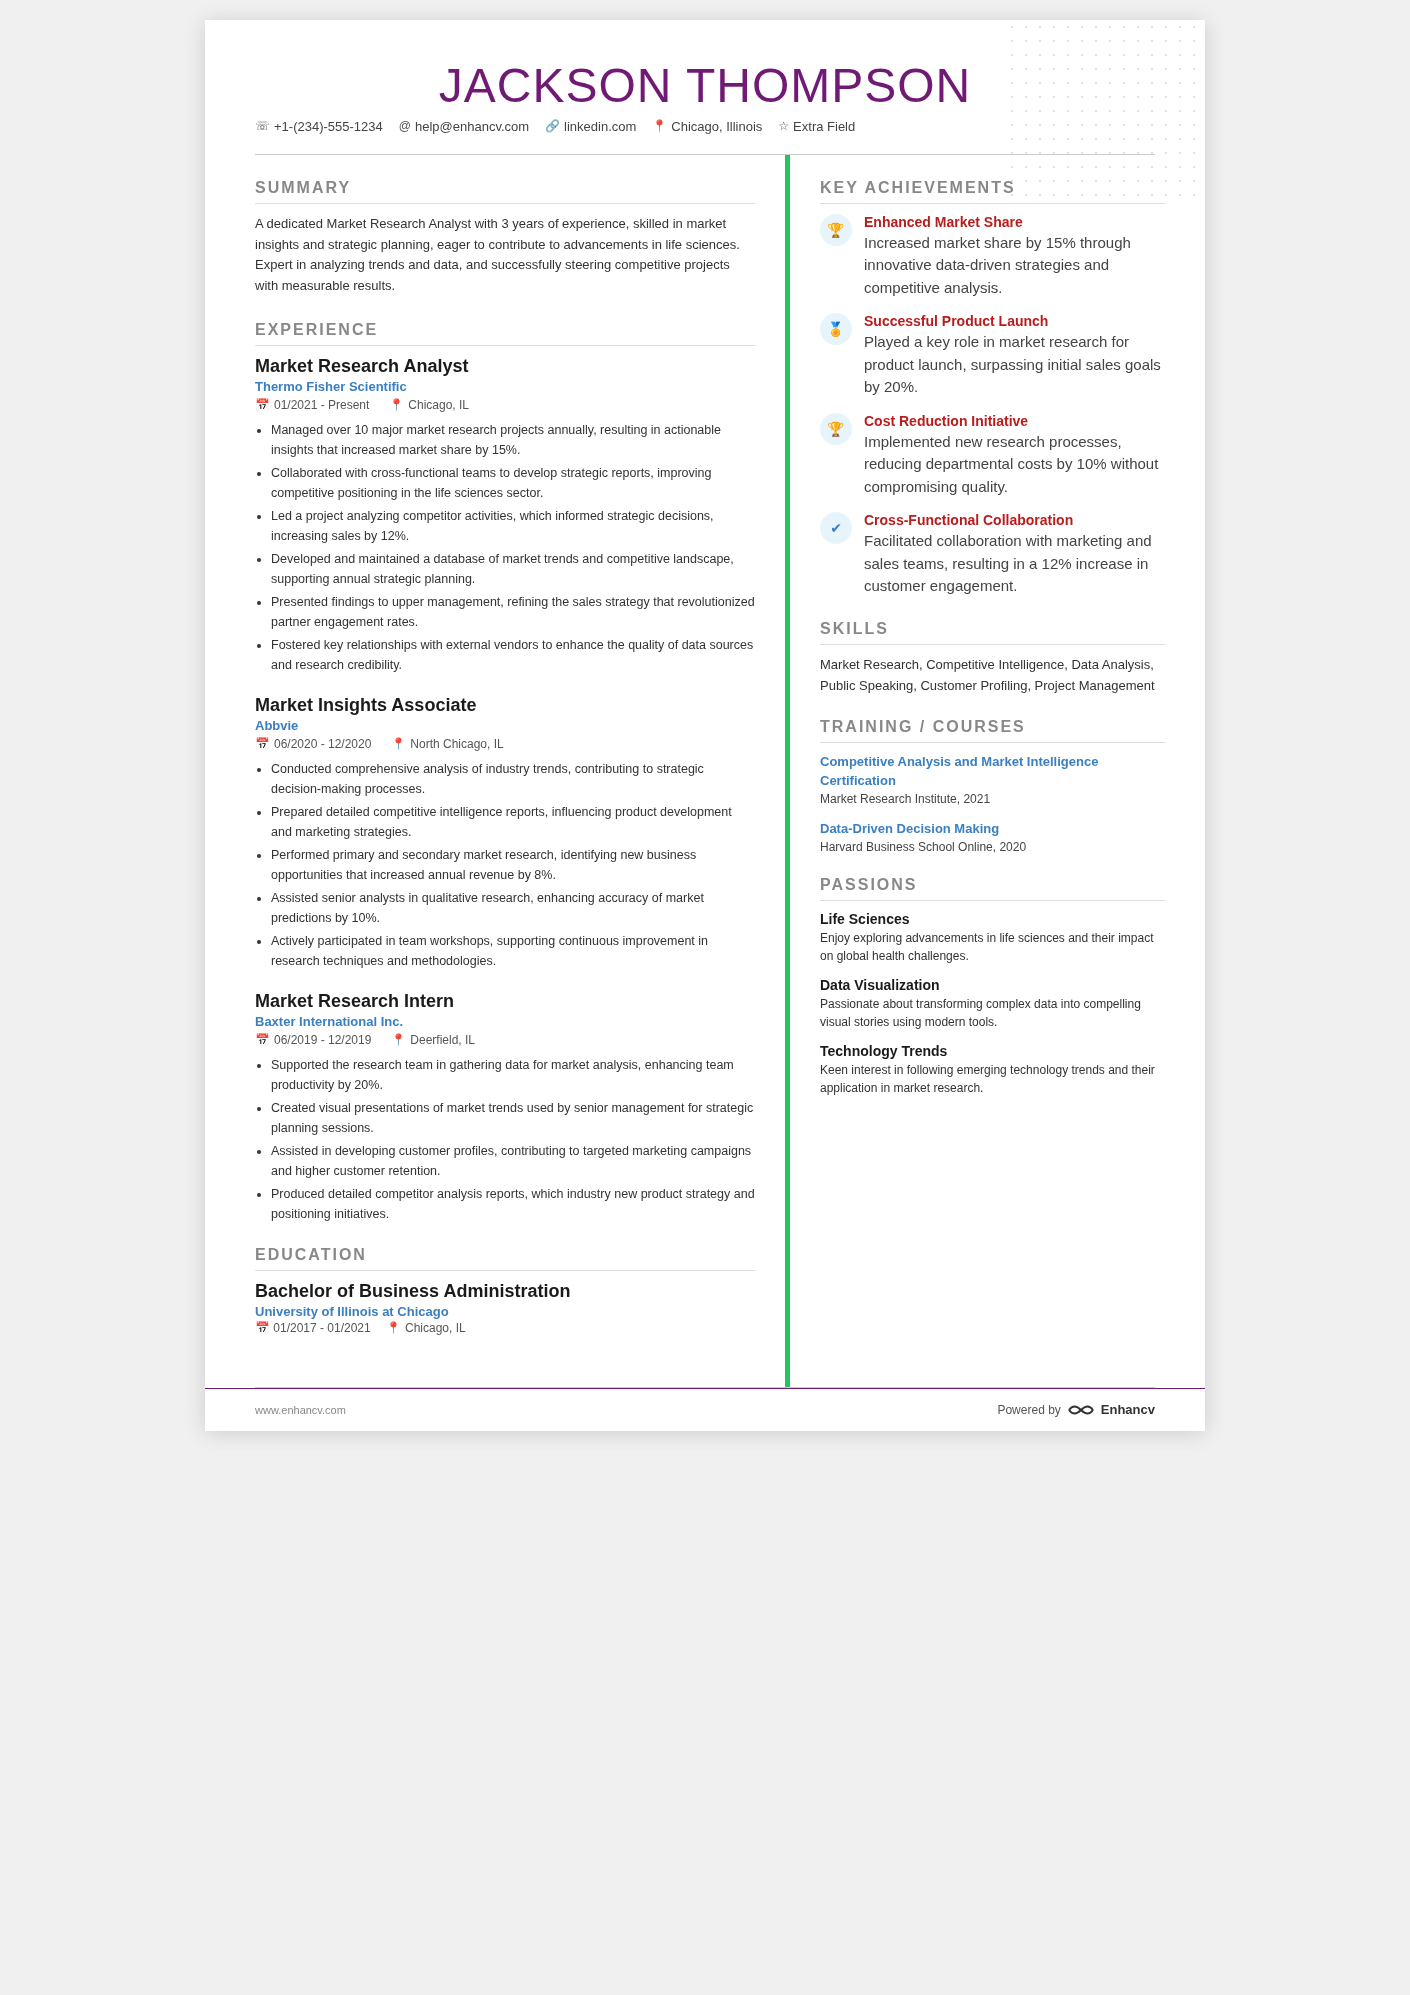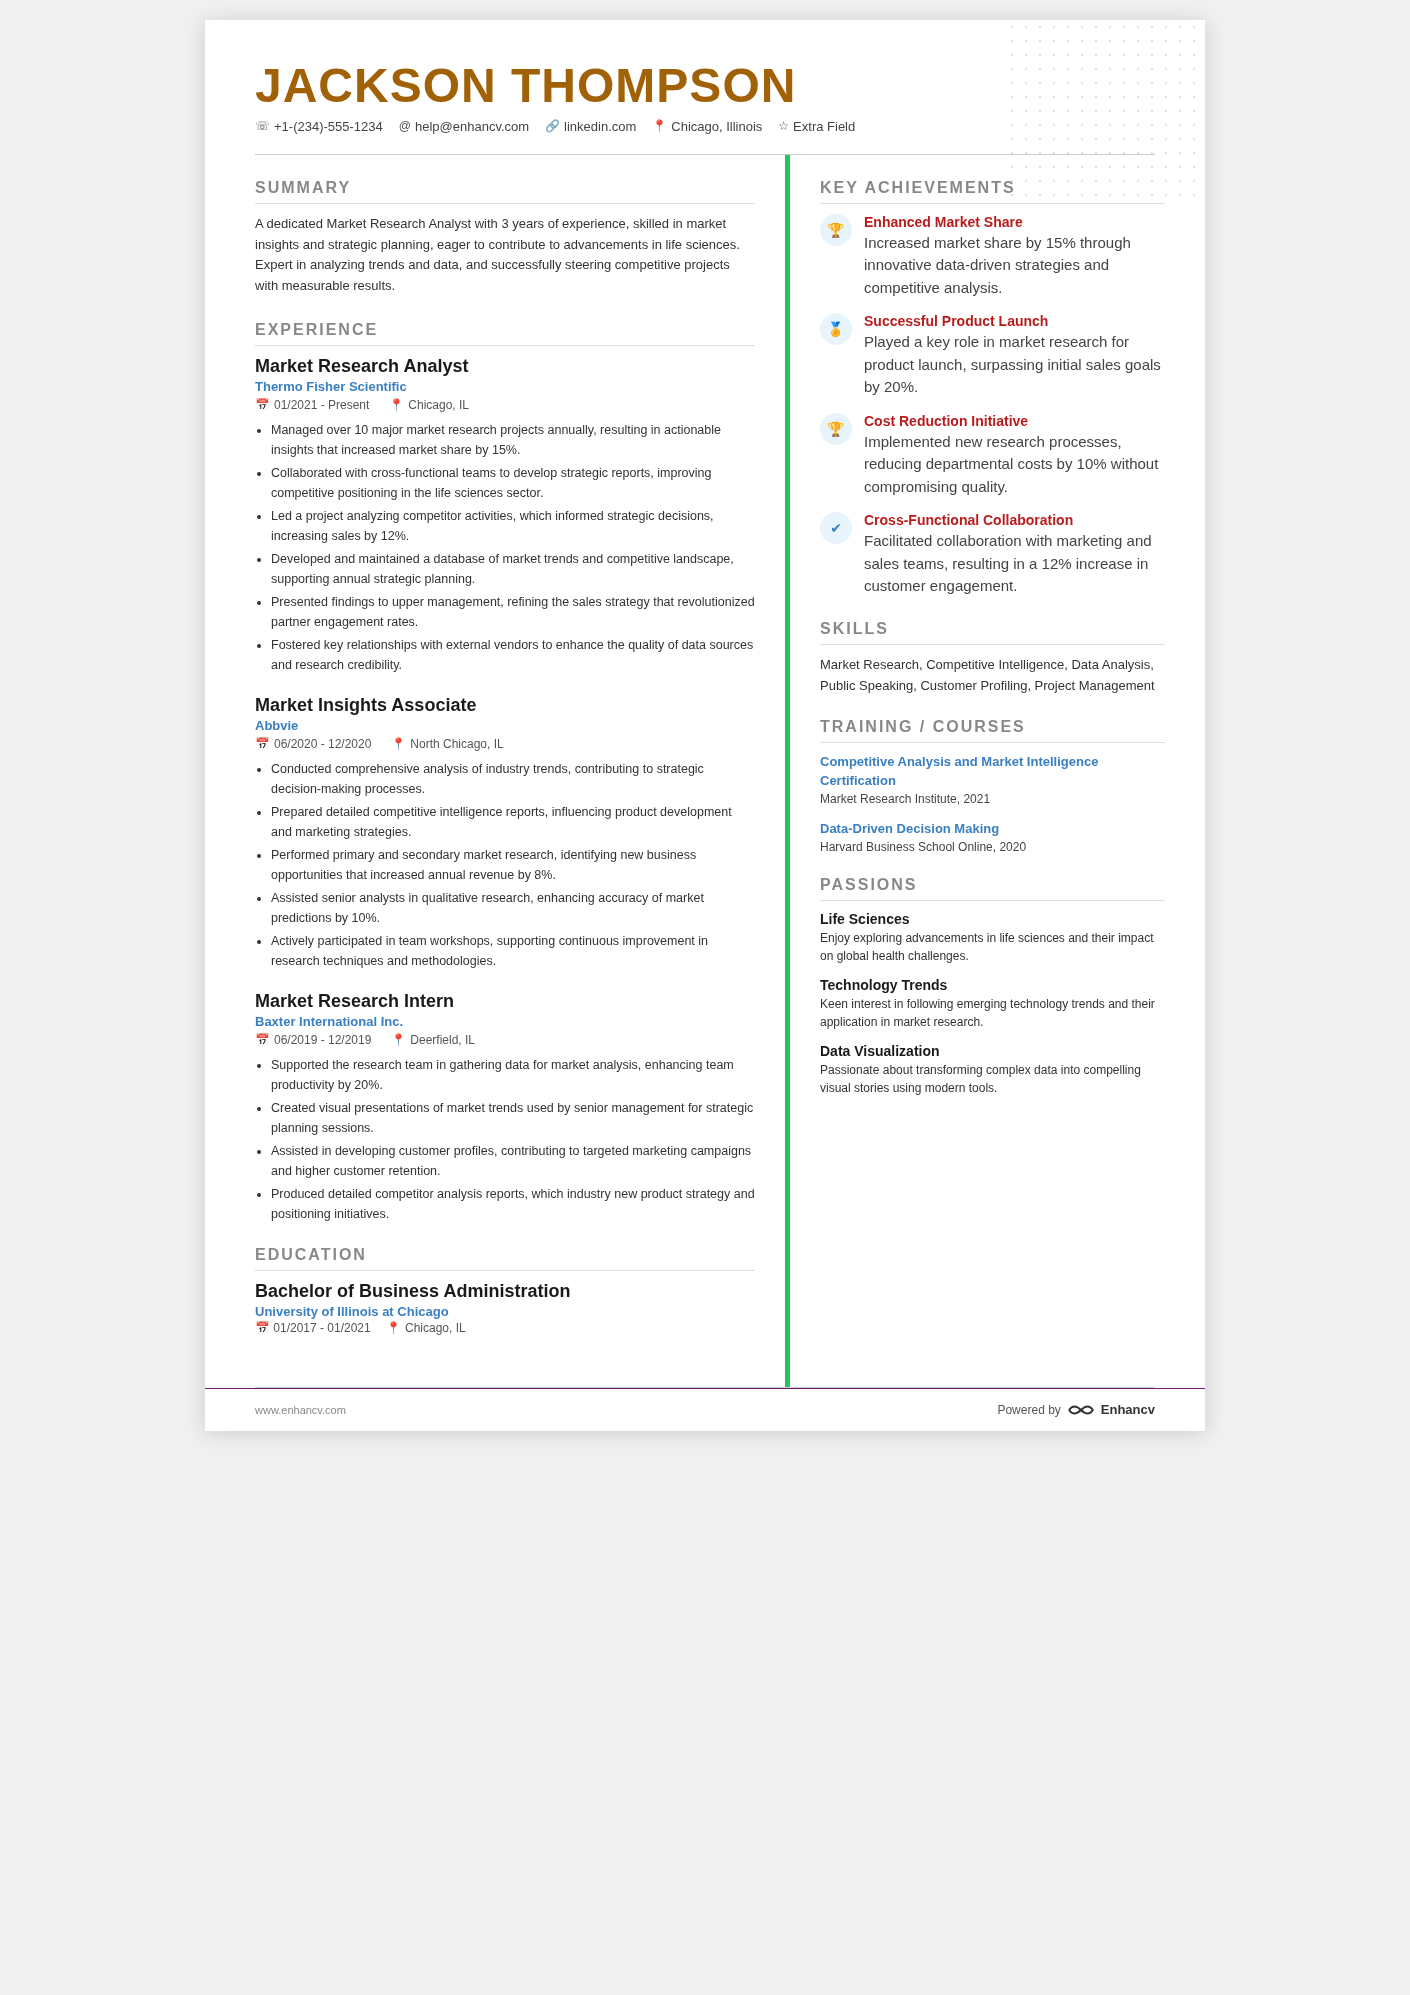--- a/index.html
+++ b/index.html
@@ -28,24 +28,25 @@
       opacity: 0.5;
       z-index: 0;
     }
     .header {
       padding: 40px 50px 20px 50px;
       position: relative;
       z-index: 1;
     }
     .header h1 {
       font-size: 48px;
-      font-weight: 700;
-      color: #a16207;
+      font-weight: 400;
+      color: #701a75;
       letter-spacing: 1px;
       line-height: 1.1;
+      text-align: center;
     }
     .header .subtitle {
       color: #3a7fc1;
       font-size: 16px;
       font-weight: 600;
       margin-top: 4px;
       margin-bottom: 10px;
     }
     .contact-row {
       display: flex;
@@ -444,27 +445,27 @@
 
       <div class="section-gap">
         <div class="section-label">PASSIONS</div>
 
         <div class="passion-item">
           <div class="passion-title">Life Sciences</div>
           <div class="passion-desc">Enjoy exploring advancements in life sciences and their impact on global health challenges.</div>
         </div>
 
         <div class="passion-item">
+          <div class="passion-title">Data Visualization</div>
+          <div class="passion-desc">Passionate about transforming complex data into compelling visual stories using modern tools.</div>
+        </div>
+
+        <div class="passion-item">
           <div class="passion-title">Technology Trends</div>
           <div class="passion-desc">Keen interest in following emerging technology trends and their application in market research.</div>
-        </div>
-
-        <div class="passion-item">
-          <div class="passion-title">Data Visualization</div>
-          <div class="passion-desc">Passionate about transforming complex data into compelling visual stories using modern tools.</div>
         </div>
       </div>
 
     </div>
   </div>
 
   <div class="divider-line"></div>
   <div class="footer">
     <span>www.enhancv.com</span>
     <div class="footer-brand">

